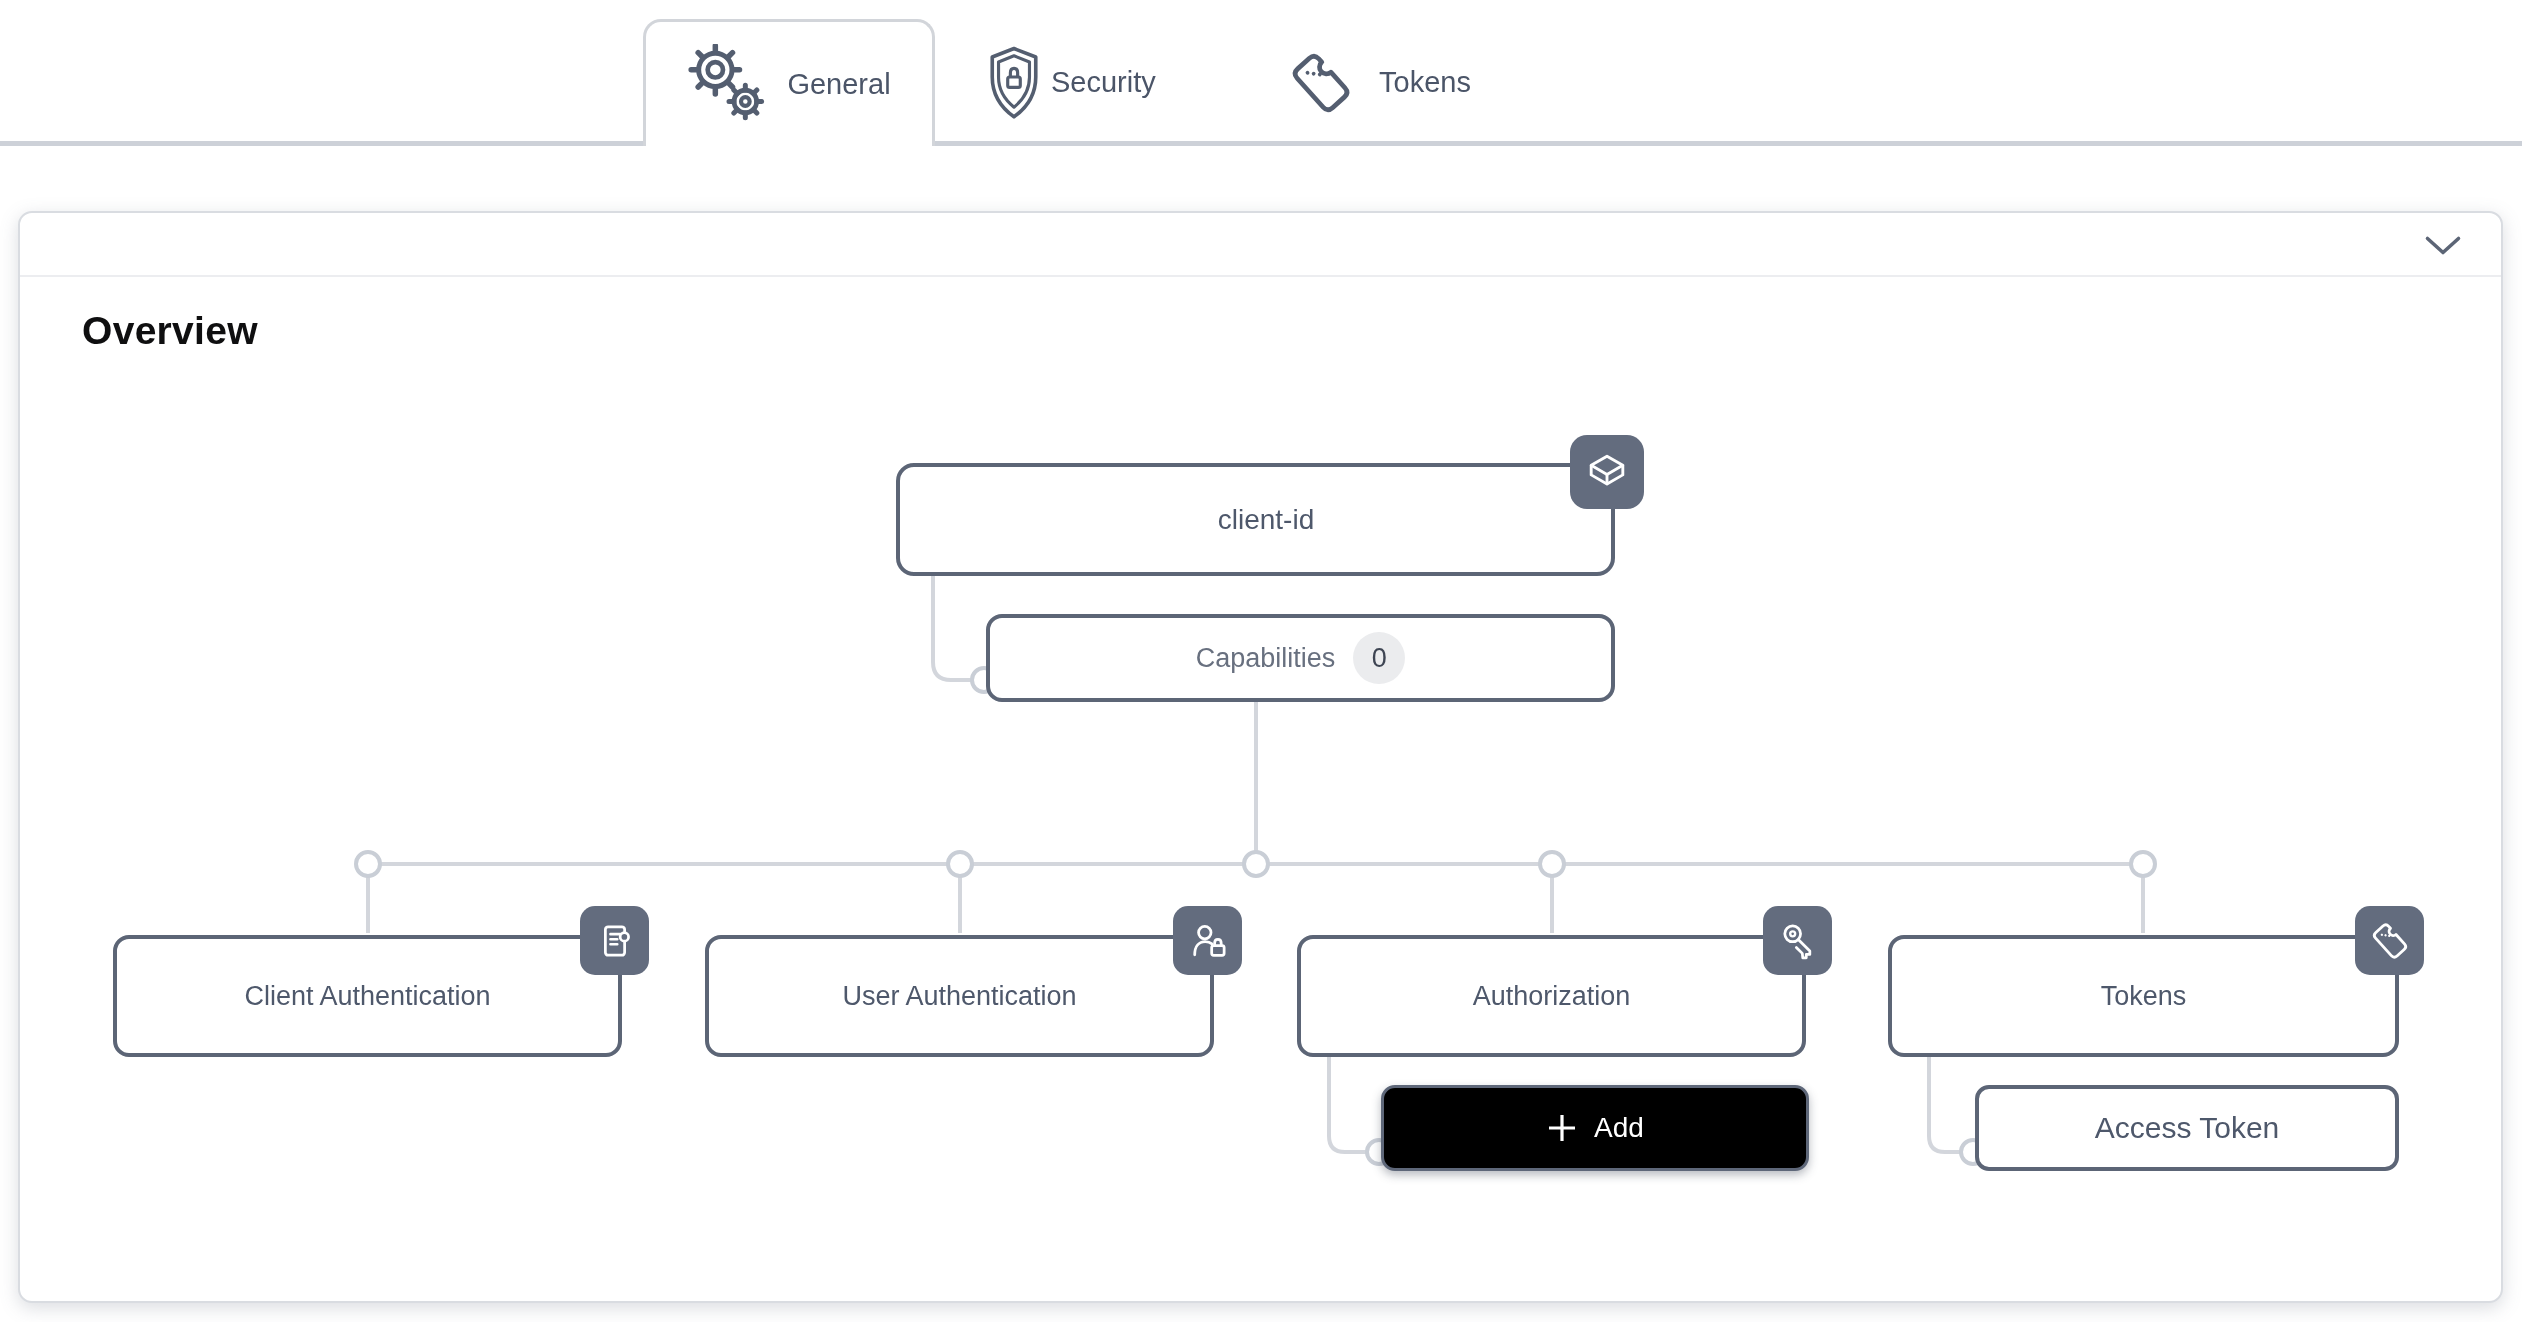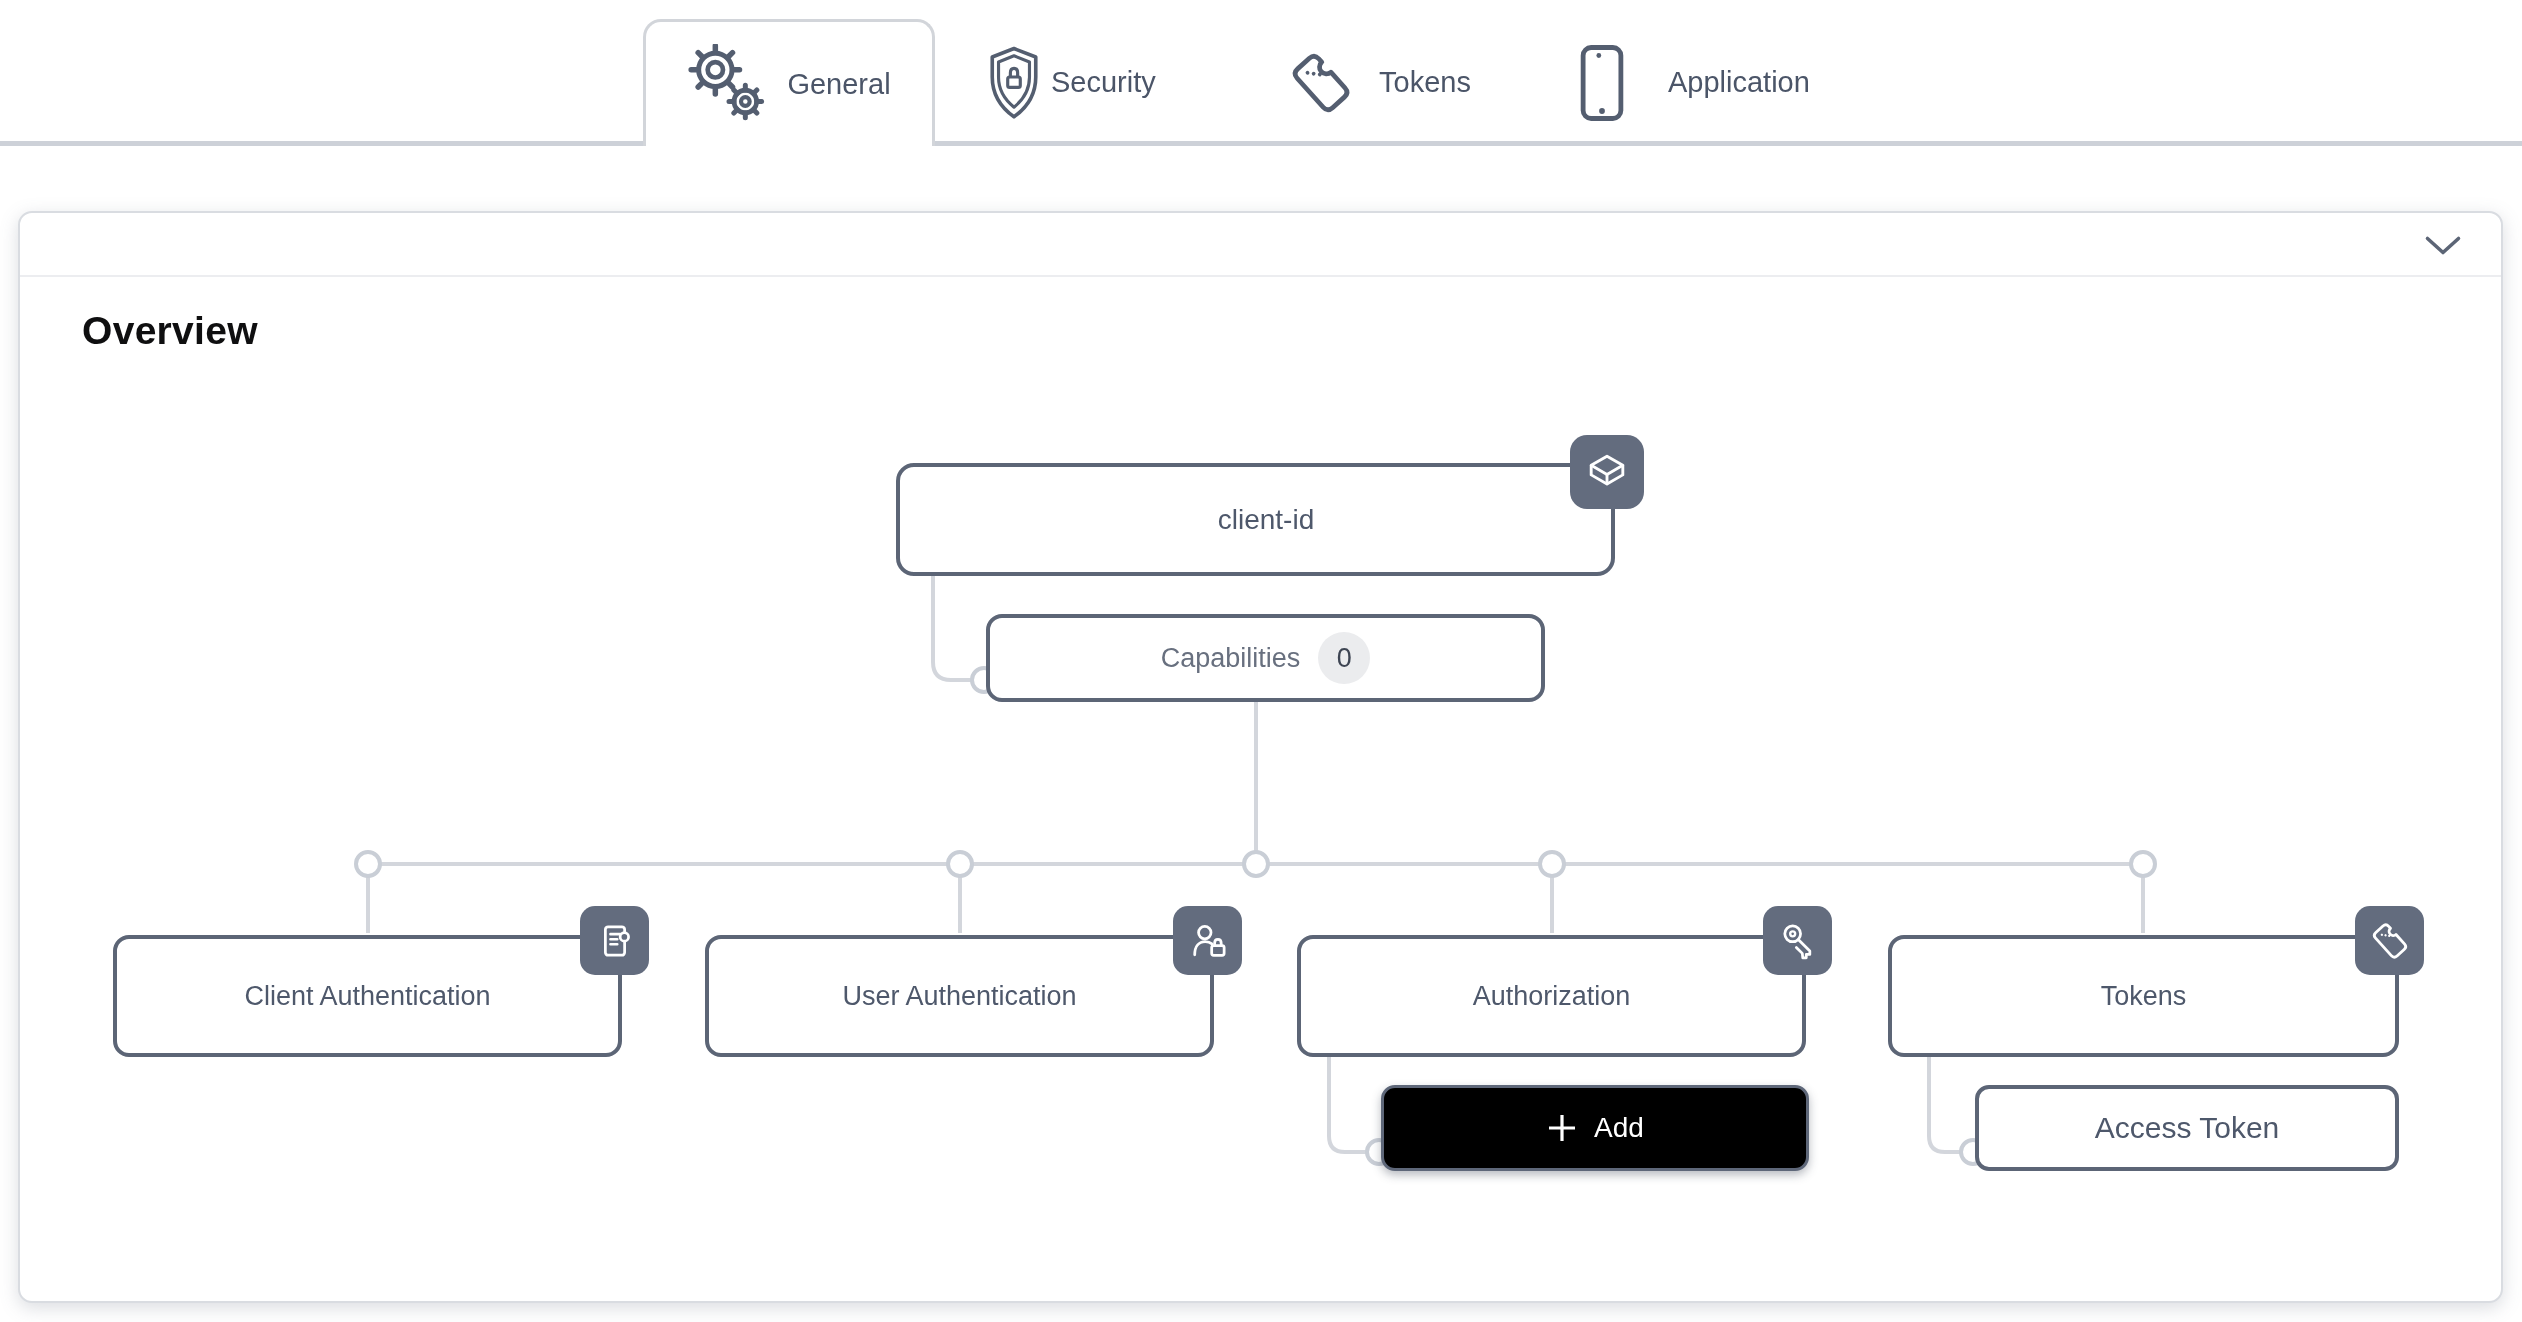--- a/index.html
+++ b/index.html
@@ -33,21 +33,21 @@
   .panel-title { position:absolute; left:62px; top:96px; margin:0;
     font-size:39px; font-weight:600; color:#0f0f10; letter-spacing:.3px; }
 
   
   .diagram { position:absolute; inset:0; }
   .wires { position:absolute; left:0; top:0; }
 
   .node { position:absolute; background:#fff; border:4px solid #5c6576;
     display:flex; align-items:center; justify-content:center; color:#4e586b; z-index:3; }
   .node-root   { left:876px;  top:250px; width:719px; height:113px; border-radius:18px; font-size:28px;padding-left:21px; }
-  .node-cap    { left:966px;  top:401px; width:559px; height:88px;  border-radius:16px; font-size:27px; color:#68707f; gap:18px; }
+  .node-cap    { left:966px;  top:401px; width:629px; height:88px;  border-radius:16px; font-size:27px; color:#68707f; gap:18px; }
   .count-pill  { width:52px; height:52px; border-radius:50%; background:#ebecee; color:#3e4553;
     display:flex; align-items:center; justify-content:center; font-size:27px; font-weight:500; }
   .node-child  { top:722px; height:122px; border-radius:16px; font-size:27px;justify-content:center; }
   .n1 { left:93px;   width:509px; }
   .n2 { left:685px;  width:509px; }
   .n3 { left:1277px; width:509px; }
   .n4 { left:1868px; width:511px; }
   .node-access { left:1955px; top:872px; width:424px; height:86px; border-radius:14px; font-size:30px; }
 
   .badge { position:absolute; background:#636c7e; border-radius:17px;
@@ -97,28 +97,20 @@
         <g fill="#545e70" stroke="none">
           <circle cx="22" cy="13.5" r="1.2"></circle>
             <circle cx="24.5" cy="16.5" r="1.2"></circle>
             <circle cx="27" cy="19.5" r="1.2"></circle>
         </g>
       </g>
     </svg>
     <span class="tab-label">Tokens</span>
   </div>
 
-  <div class="tab tab-application">
-    <svg width="48" height="80" viewBox="0 0 30 50" fill="none" stroke="#545e70" stroke-width="3">
-      <rect x="3.2" y="2.8" width="23.6" height="44.4" rx="5"></rect>
-      <circle cx="13" cy="7.8" r="1.5" fill="#545e70" stroke="none"></circle>
-      <circle cx="15" cy="42.5" r="1.8" fill="#545e70" stroke="none"></circle>
-    </svg>
-    <span class="tab-label">Application</span>
-  </div>
 </div>
 
 <div class="panel">
   <div class="panel-header">
     <button class="chevron-btn">
       <svg width="38" height="22" viewBox="0 0 38 22" fill="none" stroke="#5c6576" stroke-width="3.6" stroke-linecap="round" stroke-linejoin="round">
         <path d="M3.5 3.5 L19 17.5 L34.5 3.5"></path>
       </svg>
     </button>
   </div>

